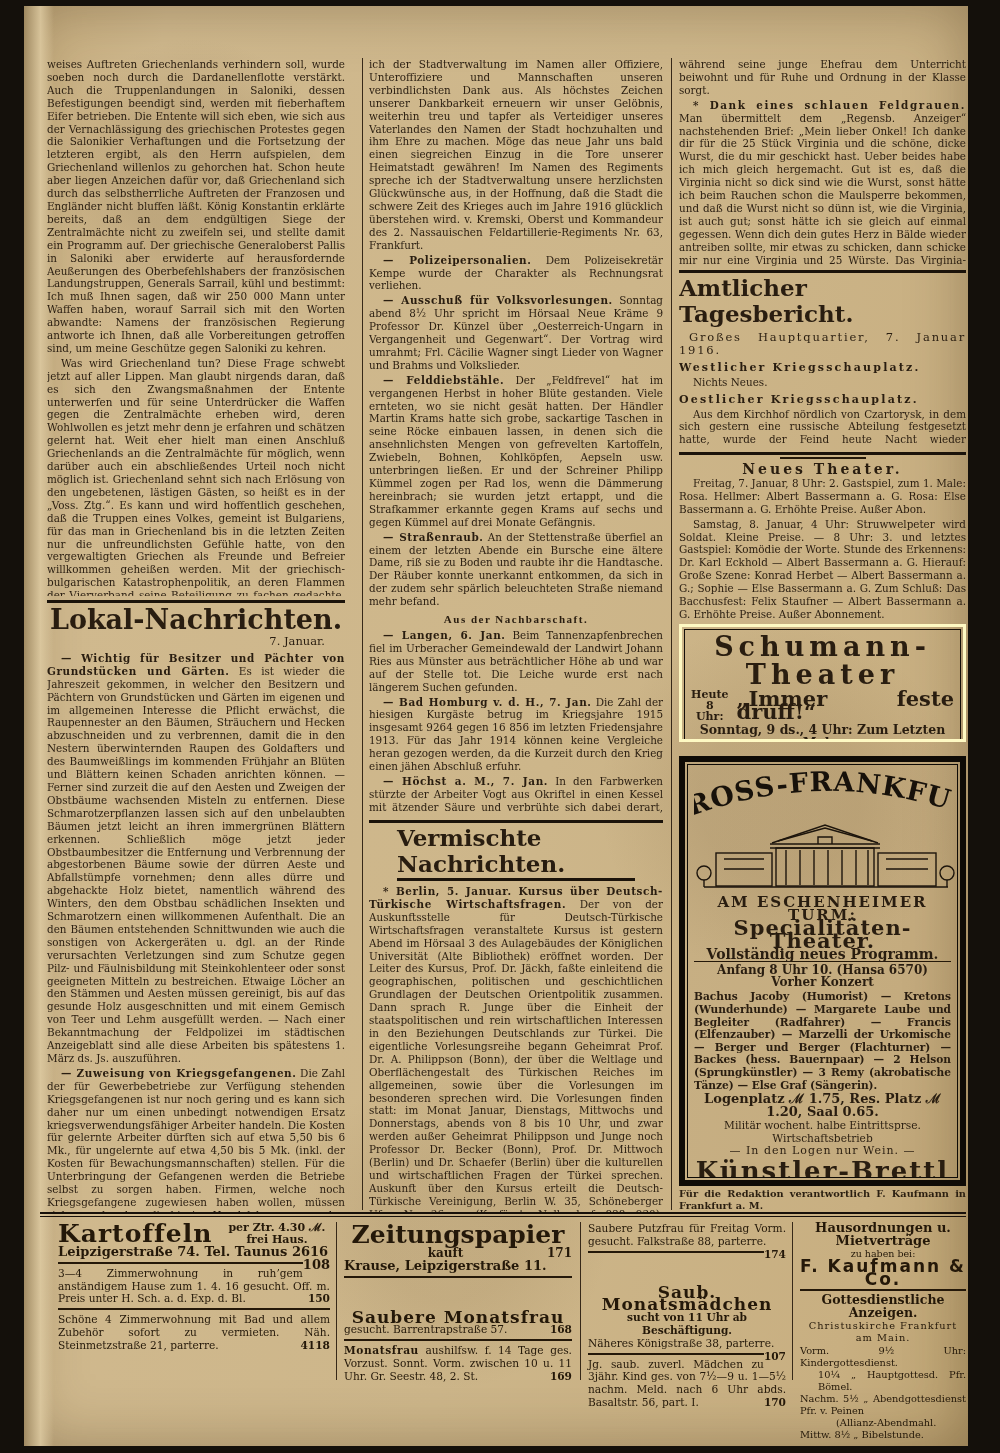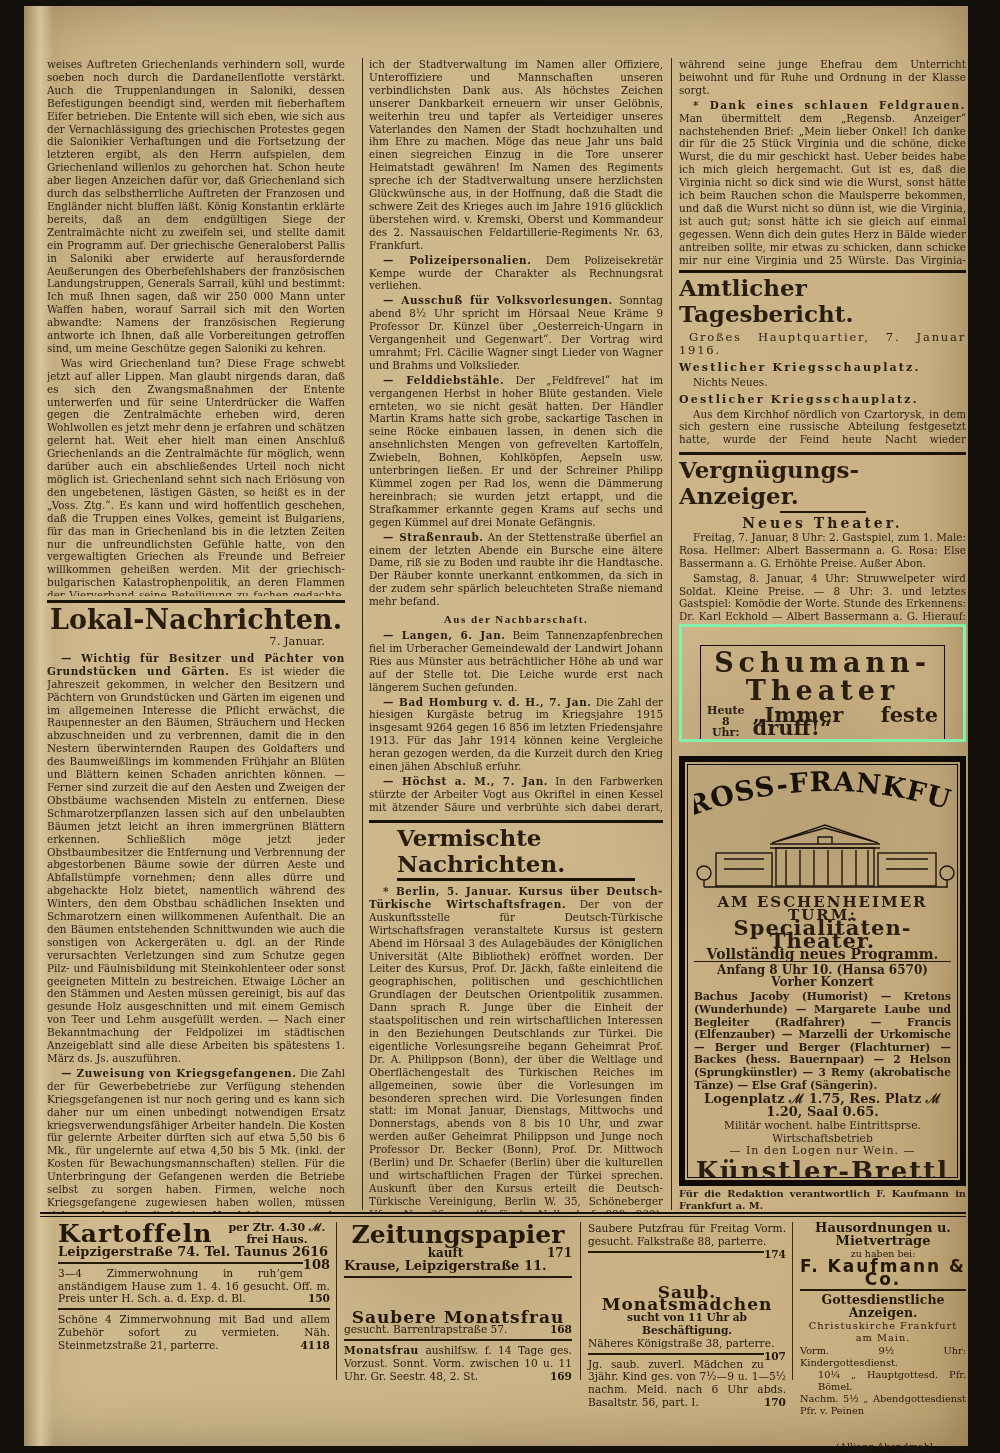--- a/index.html
+++ b/index.html
@@ -26,21 +26,21 @@
   .h-big{font-size:27px;font-weight:bold;text-align:center;line-height:30px;margin:2px 0 0;}
   .h-med{font-size:23px;font-weight:bold;line-height:26px;margin:2px 0 2px;}
   .h-sub{font-size:14px;font-weight:bold;text-align:center;letter-spacing:3px;margin:3px 0 1px;}
   .underbar{width:86px;border-top:2px solid #241809;margin:1px auto 4px;}
   .date-right{text-align:right;font-size:11.5px;padding-right:20px;margin:0 0 4px;}
   .nb-title{font-size:11px;font-weight:bold;text-align:center;letter-spacing:1.5px;margin:5px 0 3px;font-family:Liberation Serif, serif;}
   .amt-hq{font-size:11.5px;letter-spacing:1.8px;text-indent:10px;margin:4px 0;}
   .amt-label{font-size:11px;letter-spacing:2.2px;font-weight:600;margin:5px 0 1px;}
   .rc{position:absolute;left:0;right:0;overflow:hidden;}
   
-  .schu{border:3px solid #86efac;padding:18px;background:rgba(0,0,0,0);}
+  .schu{border:3px solid #fef9c3;padding:2px;background:rgba(0,0,0,0);}
   .schu-in{border:1px solid #130e08;padding:3px 6px;}
   .schu-title{font-size:27px;font-weight:bold;text-align:center;letter-spacing:5px;line-height:28px;}
   .schu-row{display:flex;align-items:center;justify-content:center;gap:8px;}
   .schu-small{font-size:11px;font-weight:bold;line-height:11px;text-align:center;}
   .schu-big{font-size:21px;font-weight:bold;}
   .schu-line{font-size:12.5px;font-weight:bold;text-align:center;margin-top:2px;}
   
   .gf{border:6px solid #0f0b06;padding:2px;background:rgba(0,0,0,.02);}
   .gf-in{border:1px solid #0f0b06;padding:2px 6px 4px;height:100%;box-sizing:border-box;overflow:hidden;}
   .gf-addr{font-size:15px;font-weight:bold;text-align:center;letter-spacing:2px;margin-top:1px;}
@@ -132,21 +132,20 @@
     <div class="amt-hq">Großes Hauptquartier, 7. Januar 1916.</div>
     <div class="amt-label">Westlicher Kriegsschauplatz.</div>
     <p class="ind">Nichts Neues.</p>
     <div class="amt-label">Oestlicher Kriegsschauplatz.</div>
     <p class="ind">Aus dem Kirchhof nördlich von Czartorysk, in dem sich gestern eine russische Abteilung festgesetzt hatte, wurde der Feind heute Nacht wieder vertrieben.</p>
 
   </div>
 
   <div class="rc" style="top:392px;height:172px;">
     <div class="rule-heavy"></div>
-    <div class="h-med">Vergnügungs-Anzeiger.</div>
     <div class="underbar"></div>
     <div class="h-sub">Neues Theater.</div>
     <p class="ind">Freitag, 7. Januar, 8 Uhr: 2. Gastspiel, zum 1. Male: Rosa. Hellmer: Albert Bassermann a. G. Rosa: Else Bassermann a. G. Erhöhte Preise. Außer Abon.</p>
     <p class="ind">Samstag, 8. Januar, 4 Uhr: Struwwelpeter wird Soldat. Kleine Preise. — 8 Uhr: 3. und letztes Gastspiel: Komödie der Worte. Stunde des Erkennens: Dr. Karl Eckhold — Albert Bassermann a. G. Hierauf: Große Szene: Konrad Herbet — Albert Bassermann a. G.; Sophie — Else Bassermann a. G. Zum Schluß: Das Bacchusfest: Felix Staufner — Albert Bassermann a. G. Erhöhte Preise. Außer Abonnement.</p>
   </div>
 
   <div class="rc schu" style="top:566px;height:118px;box-sizing:border-box;">
     <div class="schu-in">
       <div class="schu-title">Schumann-Theater</div>
       <div class="schu-row">
@@ -255,15 +254,15 @@
 <div class="ads ad-bt" style="left:800px;width:166px;">
   <div class="h4-title">Hausordnungen u. Mietverträge</div>
   <div class="center" style="font-size:9.5px;">zu haben bei:</div>
   <div class="h4-firm">F. Kaufmann &amp; Co.</div>
   <hr class="med">
   <div class="h4-church">Gottesdienstliche Anzeigen.</div>
   <div class="center" style="font-size:9.8px;letter-spacing:1px;">Christuskirche Frankfurt am Main.</div>
   <div class="h4-line">Vorm. 9½ Uhr: Kindergottesdienst.</div>
   <div class="h4-line" style="padding-left:18px;">10¼  „  Hauptgottesd. Pfr. Bömel.</div>
   <div class="h4-line">Nachm. 5½  „  Abendgottesdienst Pfr. v. Peinen</div>
-  <div class="h4-line" style="padding-left:36px;margin-top:24px;">(Allianz-Abendmahl.</div>
+  <div class="h4-line" style="padding-left:36px;">(Allianz-Abendmahl.</div>
   <div class="h4-line">Mittw. 8½  „  Bibelstunde.</div>
 </div>
 
 </body></html>

